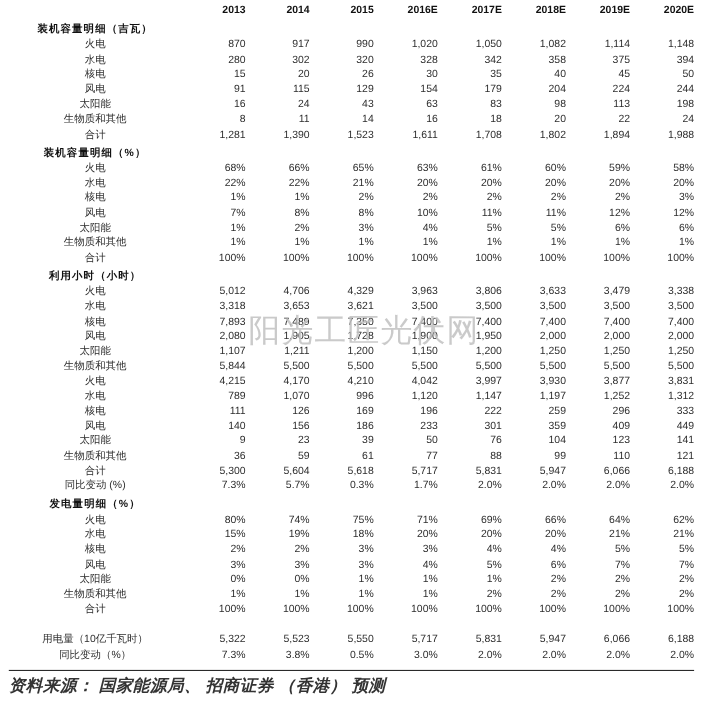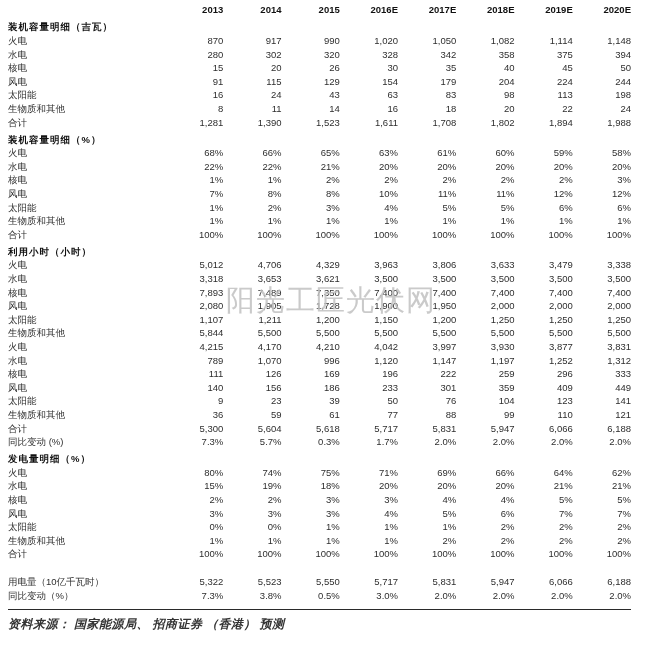--- a/index.html
+++ b/index.html
@@ -19,21 +19,21 @@
     grid-template-columns: 157px repeat(8, 1fr);
     height: 13.6px;
     align-items: center;
   }
   .cell {
     font-size: 9.5px;
     line-height: 11px;
     white-space: nowrap;
     overflow: visible;
   }
-  .label { text-align: left; }
+  .label { text-align: center; }
   .num   { text-align: right; }
   .bold  { font-weight: bold; color: #111111; }
   .section-start { margin-top: 3.5px; }
   .section-start .label { letter-spacing: 1px; }
   .summary-start { margin-top: 14px; }
   .watermark {
     position: absolute;
     left: 226px;
     top: 281px;
     font-size: 29px;
@@ -45,21 +45,21 @@
   }
   .footer {
     margin-top: 7px;
     border-top: 1.5px solid #2a2a2a;
     padding-top: 4px;
   }
   .footer-text {
     font-family: "Liberation Serif", "DejaVu Serif", serif;
     font-style: italic;
     font-weight: bold;
-    font-size: 12px;
+    font-size: 15px;
     color: #333333;
     letter-spacing: 0.5px;
   }
 </style>
 </head>
 <body>
 
 <div class="page">
   <div class="watermark">阳光工匠光伏网</div>
 

